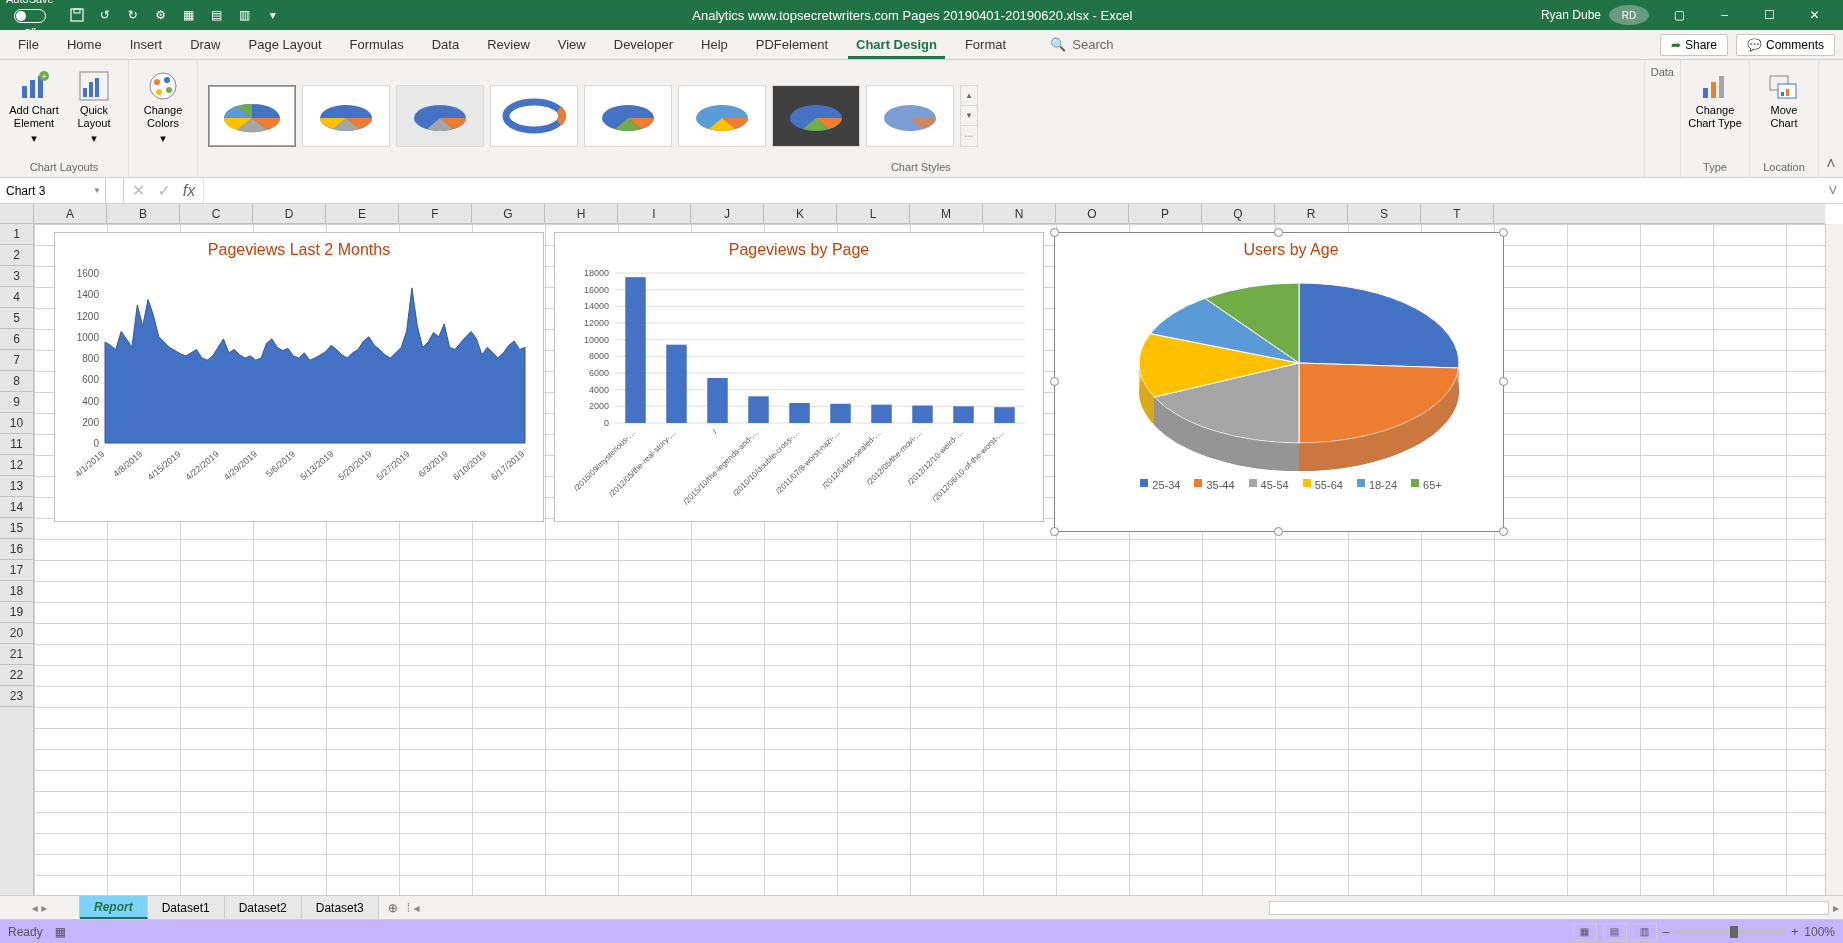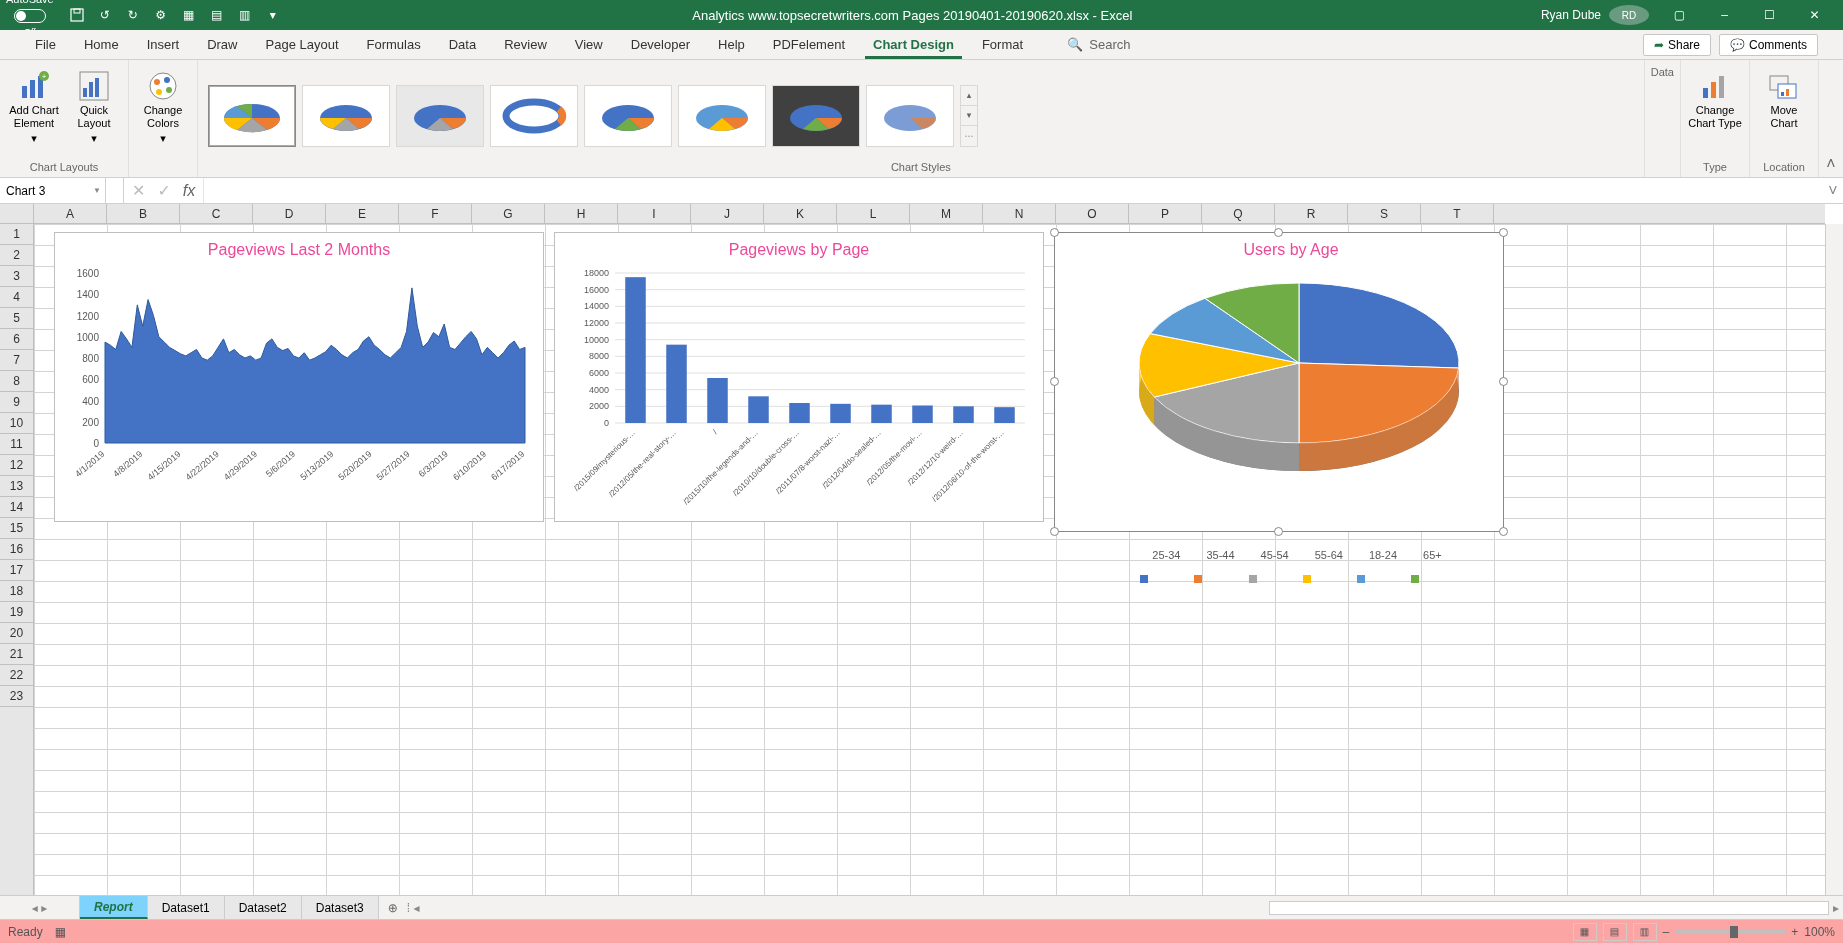--- a/index.html
+++ b/index.html
@@ -11,21 +11,21 @@
 .titlebar .autosave { display: flex; align-items: center; gap: 4px; font-size: 11px; margin-right: 6px; flex-direction: column; }
 .titlebar .toggle { width: 32px; height: 14px; border: 1px solid #fff; border-radius: 8px; position: relative; }
 .titlebar .toggle::before { content: ""; width: 10px; height: 10px; background: #fff; border-radius: 50%; position: absolute; left: 1px; top: 1px; }
 .titlebar .qat-btn { width: 22px; height: 22px; display: flex; align-items: center; justify-content: center; color: #fff; }
 .titlebar .title-center { flex: 1; text-align: center; font-size: 13px; }
 .titlebar .user { display: flex; align-items: center; gap: 8px; margin-right: 8px; }
 .titlebar .avatar { width: 40px; height: 20px; border-radius: 50%; background: #6a9a7f; display: flex; align-items: center; justify-content: center; font-size: 10px; }
 .titlebar .winbtn { width: 45px; height: 30px; display: flex; align-items: center; justify-content: center; }
 
 
-.ribbon-tabs { background: #f3f2f1; height: 30px; display: flex; align-items: stretch; border-bottom: 1px solid #d0d0d0; padding: 0 21px; font-size: 13px; }
+.ribbon-tabs { background: #f3f2f1; height: 30px; display: flex; align-items: stretch; border-bottom: 1px solid #d0d0d0; padding: 0 4px; font-size: 13px; }
 .ribbon-tabs .tab { padding: 0 14px; display: flex; align-items: center; color: #333; cursor: default; }
 .ribbon-tabs .tab.active { color: #217346; font-weight: 600; position: relative; }
 .ribbon-tabs .tab.active::after { content: ""; position: absolute; bottom: 0; left: 6px; right: 6px; height: 3px; background: #217346; }
 .ribbon-tabs .search { display: flex; align-items: center; gap: 6px; color: #666; margin-left: 30px; }
 .ribbon-tabs .right { margin-left: auto; display: flex; align-items: center; gap: 8px; padding-right: 4px; }
 .ribbon-tabs .share-btn, .ribbon-tabs .comments-btn { border: 1px solid #c8c6c4; background: #fff; padding: 3px 10px; font-size: 12px; border-radius: 2px; display: flex; align-items: center; gap: 4px; }
 
 
 .ribbon-body { background: #f3f2f1; height: 118px; display: flex; border-bottom: 1px solid #d0d0d0; }
 .ribbon-group { border-right: 1px solid #e0e0e0; padding: 4px 6px 2px; display: flex; flex-direction: column; justify-content: space-between; }
@@ -55,41 +55,41 @@
 .col-headers .selall { width: 34px; border-right: 1px solid #c0c0c0; background: #e6e6e6; }
 .col-headers .col { width: 73px; border-right: 1px solid #c0c0c0; text-align: center; font-size: 12px; color: #333; line-height: 20px; }
 .row-headers { position: absolute; top: 20px; left: 0; width: 34px; bottom: 24px; background: #e6e6e6; border-right: 1px solid #c0c0c0; }
 .row-headers .row { height: 21px; border-bottom: 1px solid #c0c0c0; text-align: center; font-size: 12px; color: #333; line-height: 21px; }
 .cells { position: absolute; top: 20px; left: 34px; right: 18px; bottom: 24px; background: #fff;
   background-image: linear-gradient(#d4d4d4 1px, transparent 1px), linear-gradient(90deg, #d4d4d4 1px, transparent 1px);
   background-size: 73px 21px; }
 
 
 .chart-obj { position: absolute; background: #fff; border: 1px solid #bfbfbf; }
-.chart-title { text-align: center; font-size: 16px; color: #ec4899; padding: 8px 0 4px; }
+.chart-title { text-align: center; font-size: 16px; color: #c2410c; padding: 8px 0 4px; }
 .chart-obj.selected { border: 1px solid #888; }
 .sel-handle { width: 9px; height: 9px; background: #fff; border: 1px solid #888; border-radius: 50%; position: absolute; }
 
 
 .legend-row { display: flex; justify-content: center; gap: 14px; font-size: 11px; color: #595959; padding: 6px 0; }
-.legend-row span { display: flex; align-items: center; gap: 4px; margin-top: 48px; }
+.legend-row span { display: flex; align-items: flex-start; gap: 4px; }
 .legend-row .sw { width: 8px; height: 8px; display: inline-block; }
 
 
 .sheet-tabs { position: absolute; bottom: 0; left: 0; right: 0; height: 24px; background: #f3f2f1; display: flex; align-items: stretch; border-top: 1px solid #ccc; font-size: 12px; }
 .sheet-tabs .nav { width: 80px; display: flex; align-items: center; justify-content: center; gap: 6px; color: #888; border-right: 1px solid #ccc; }
 .sheet-tabs .tab { padding: 0 14px; border-right: 1px solid #ccc; display: flex; align-items: center; background: #e8e8e8; }
 .sheet-tabs .tab.active { background: #7dd3fc; border-bottom: 2px solid #217346; font-weight: 600; color: #217346; font-style: italic; }
 .sheet-tabs .addtab { width: 28px; display: flex; align-items: center; justify-content: center; color: #666; }
 .sheet-tabs .hscroll { flex: 1; display: flex; align-items: center; justify-content: flex-end; padding-right: 4px; gap: 4px; }
 .sheet-tabs .hscroll .track { height: 14px; flex: 0 0 560px; border: 1px solid #ccc; background: #fff; margin-left: auto; position: relative; }
 .vscroll { position: absolute; top: 20px; right: 0; width: 18px; bottom: 24px; background: #f3f2f1; border-left: 1px solid #ccc; }
 
 
-.statusbar { height: 24px; background: #fca5a5; border-top: 1px solid #ccc; display: flex; align-items: center; font-size: 12px; color: #555; padding: 0 8px; gap: 12px; }
+.statusbar { height: 24px; background: #c4b5fd; border-top: 1px solid #ccc; display: flex; align-items: center; font-size: 12px; color: #555; padding: 0 8px; gap: 12px; }
 .statusbar .right { margin-left: auto; display: flex; align-items: center; gap: 6px; }
 .statusbar .viewbtn { width: 24px; height: 18px; border: 1px solid #ccc; display: flex; align-items: center; justify-content: center; font-size: 10px; }
 .statusbar .zoom-slider { width: 110px; height: 4px; background: #c0c0c0; position: relative; }
 .statusbar .zoom-slider::before { content: ""; position: absolute; left: 50%; top: -4px; width: 8px; height: 12px; background: #666; }
 
 svg { display: block; }
 </style>
 </head>
 <body>
 

